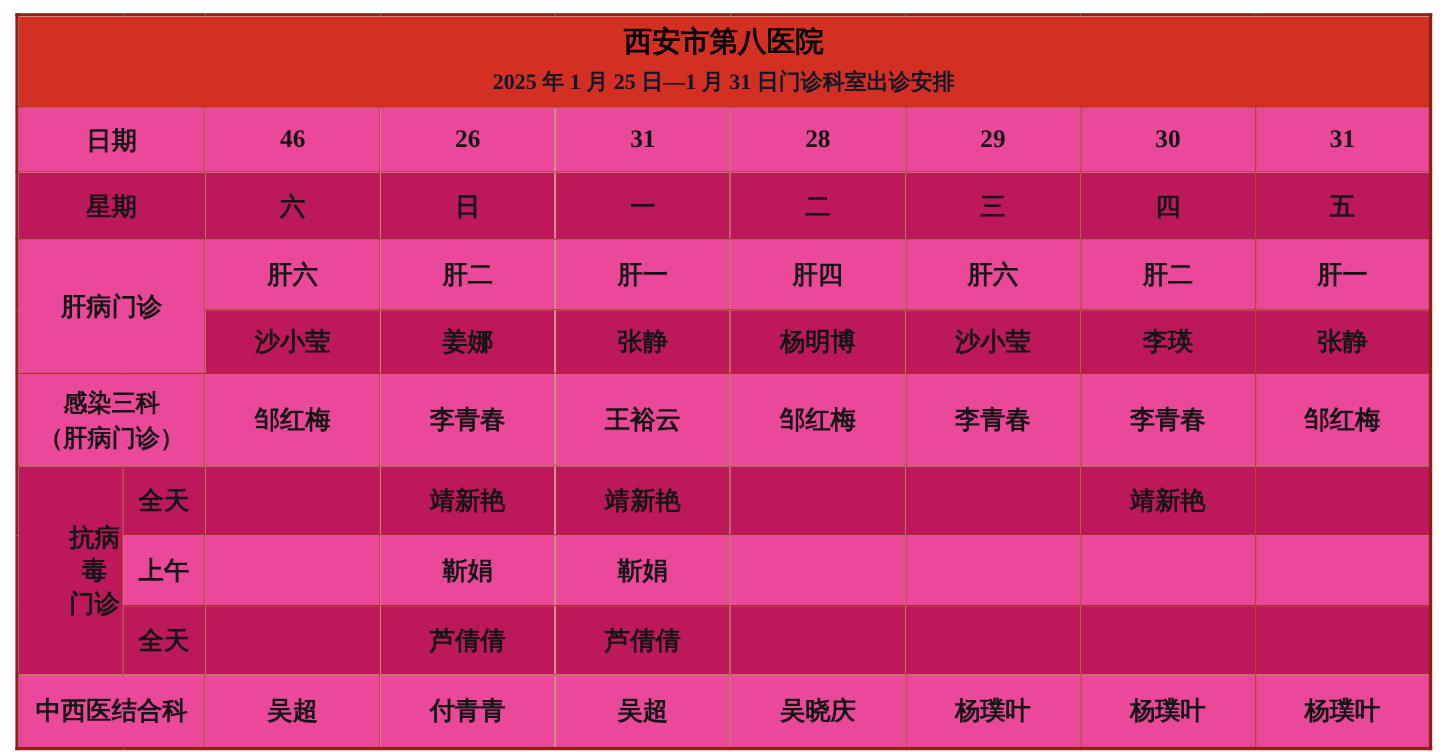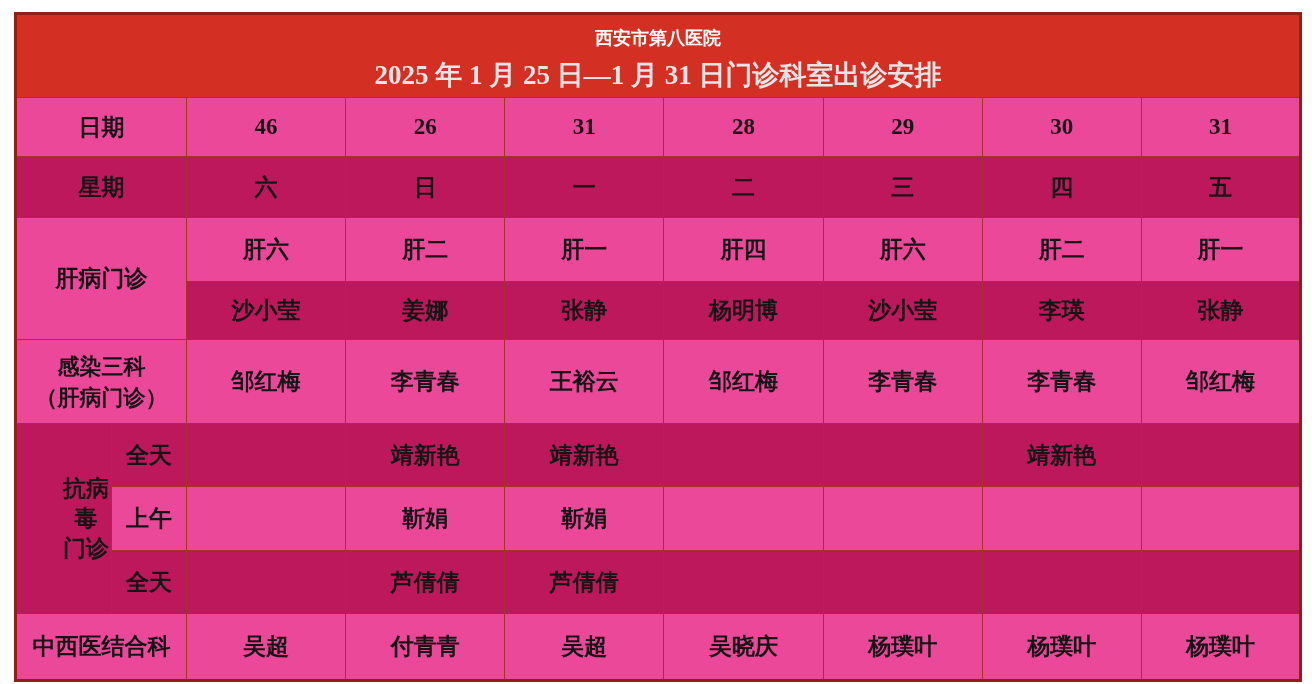--- a/index.html
+++ b/index.html
@@ -35,28 +35,28 @@
   .pink  { background: #ec4899; }
   .white { background: #be185d; }
 
   
   td.banner {
     background: #d32f23;
     height: 82px;
     border: 1.5px solid #a93226;
   }
   .banner-line1 {
-    color: #ffffff;
-    font-size: 18px;
+    color: #000000;
+    font-size: 26px;
     font-weight: bold;
     line-height: 38px;
   }
   .banner-line2 {
-    color: #e5e5e5;
-    font-size: 27px;
+    color: #0f172a;
+    font-size: 20px;
     font-weight: bold;
     line-height: 36px;
   }
 
   
   tr.r-date      td { height: 58px; }
   tr.r-week      td { height: 60px; }
   tr.r-liver1    td { height: 63px; }
   tr.r-liver2    td { height: 57px; }
   tr.r-infection td { height: 83px; }

